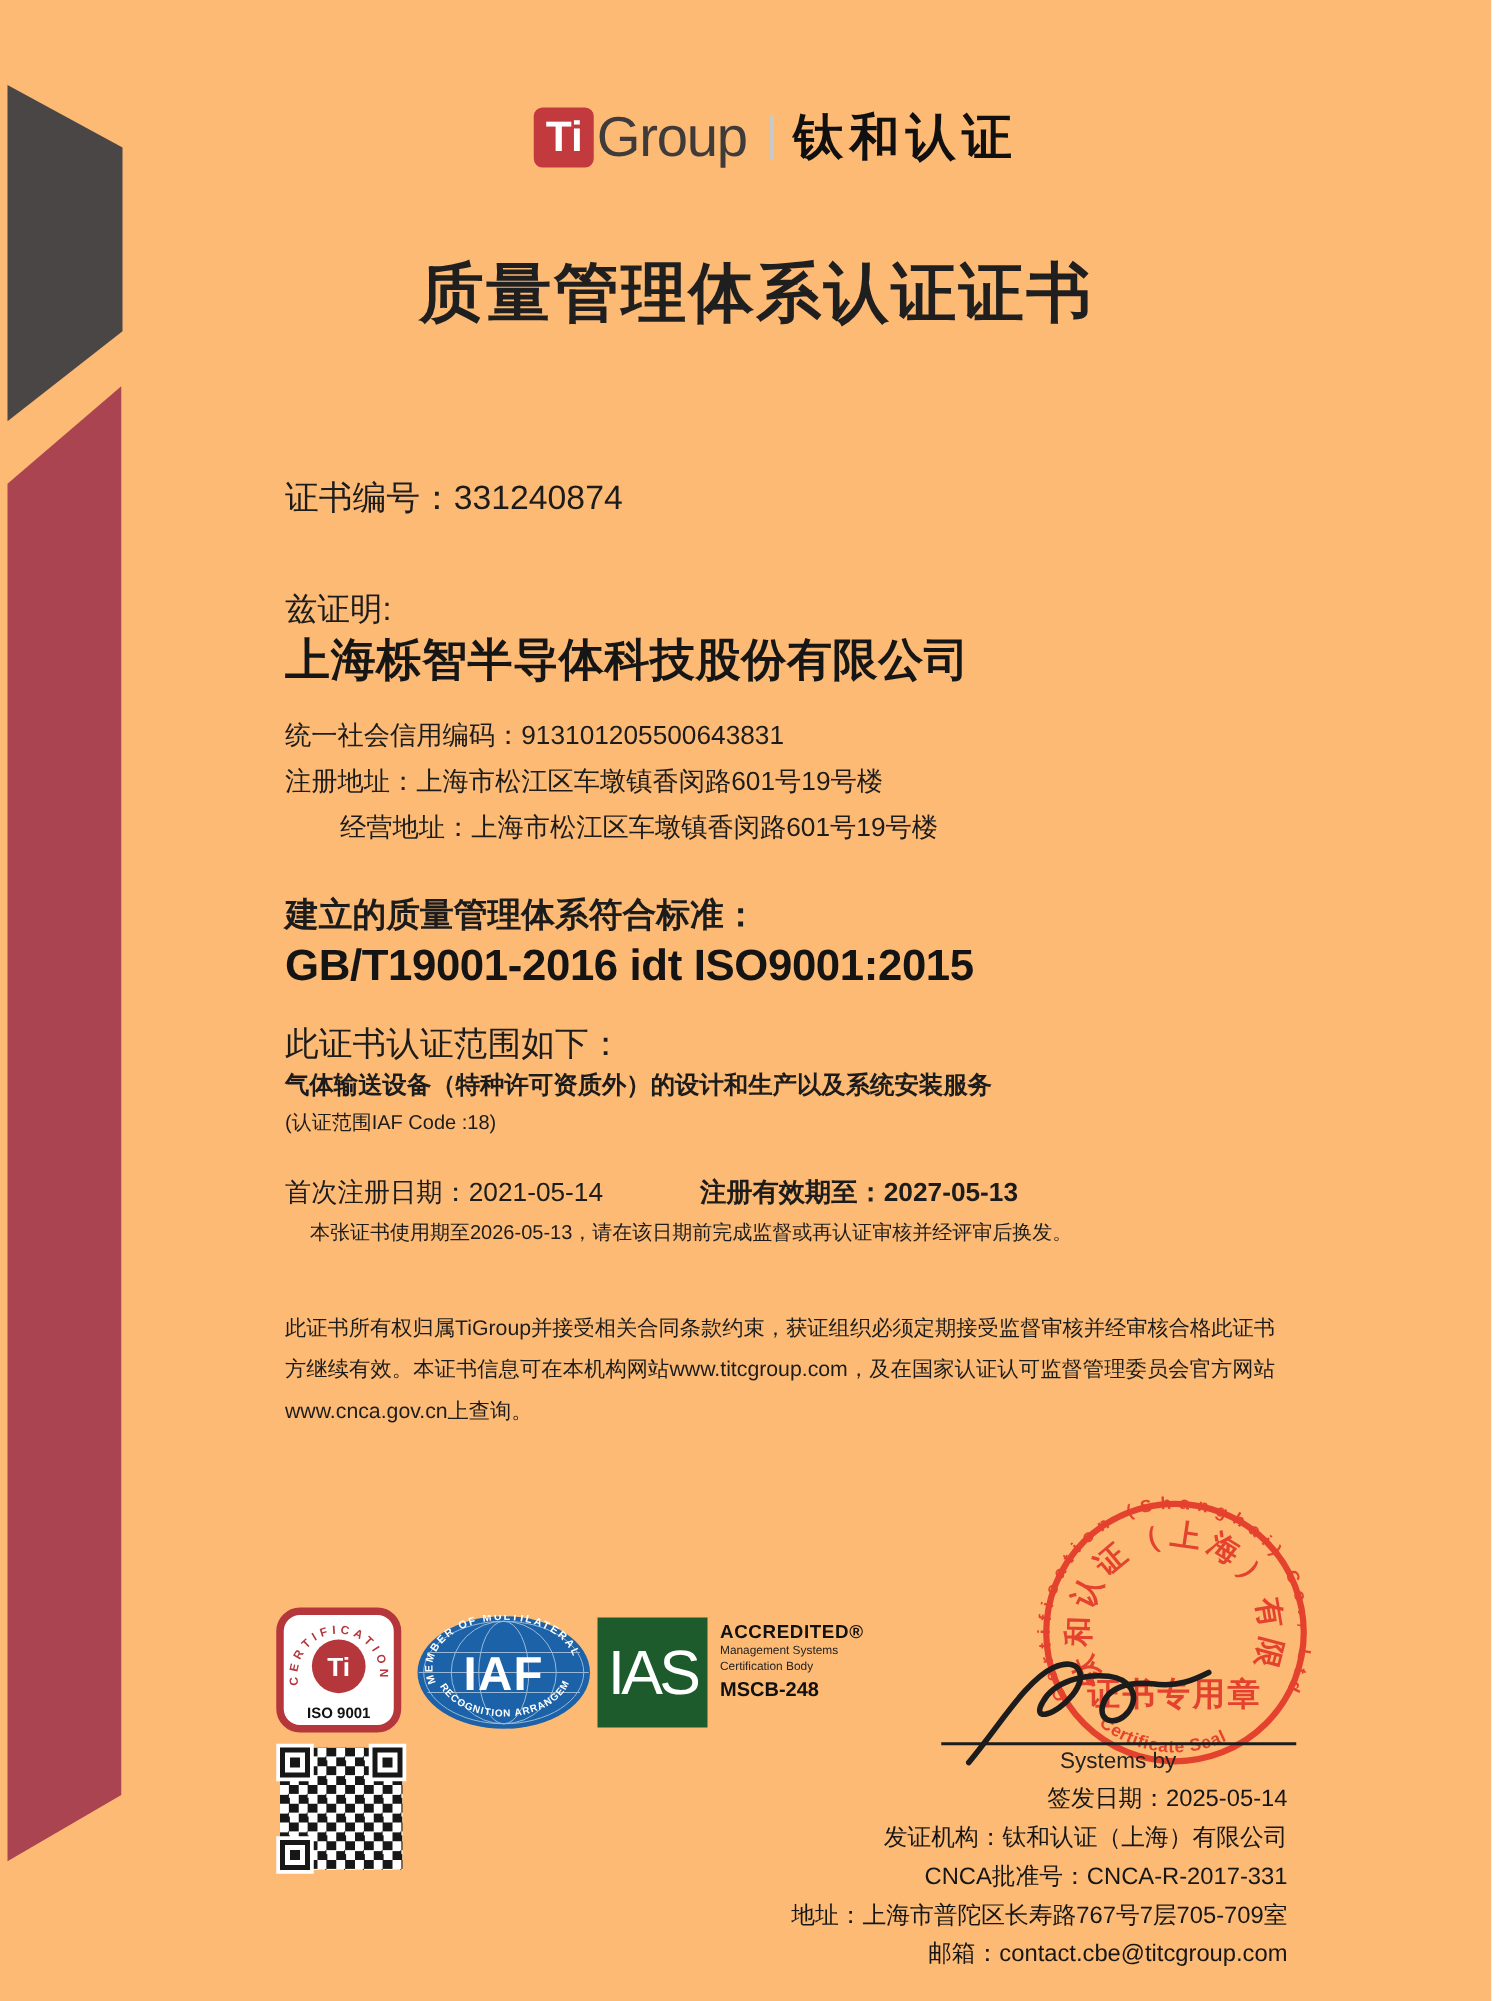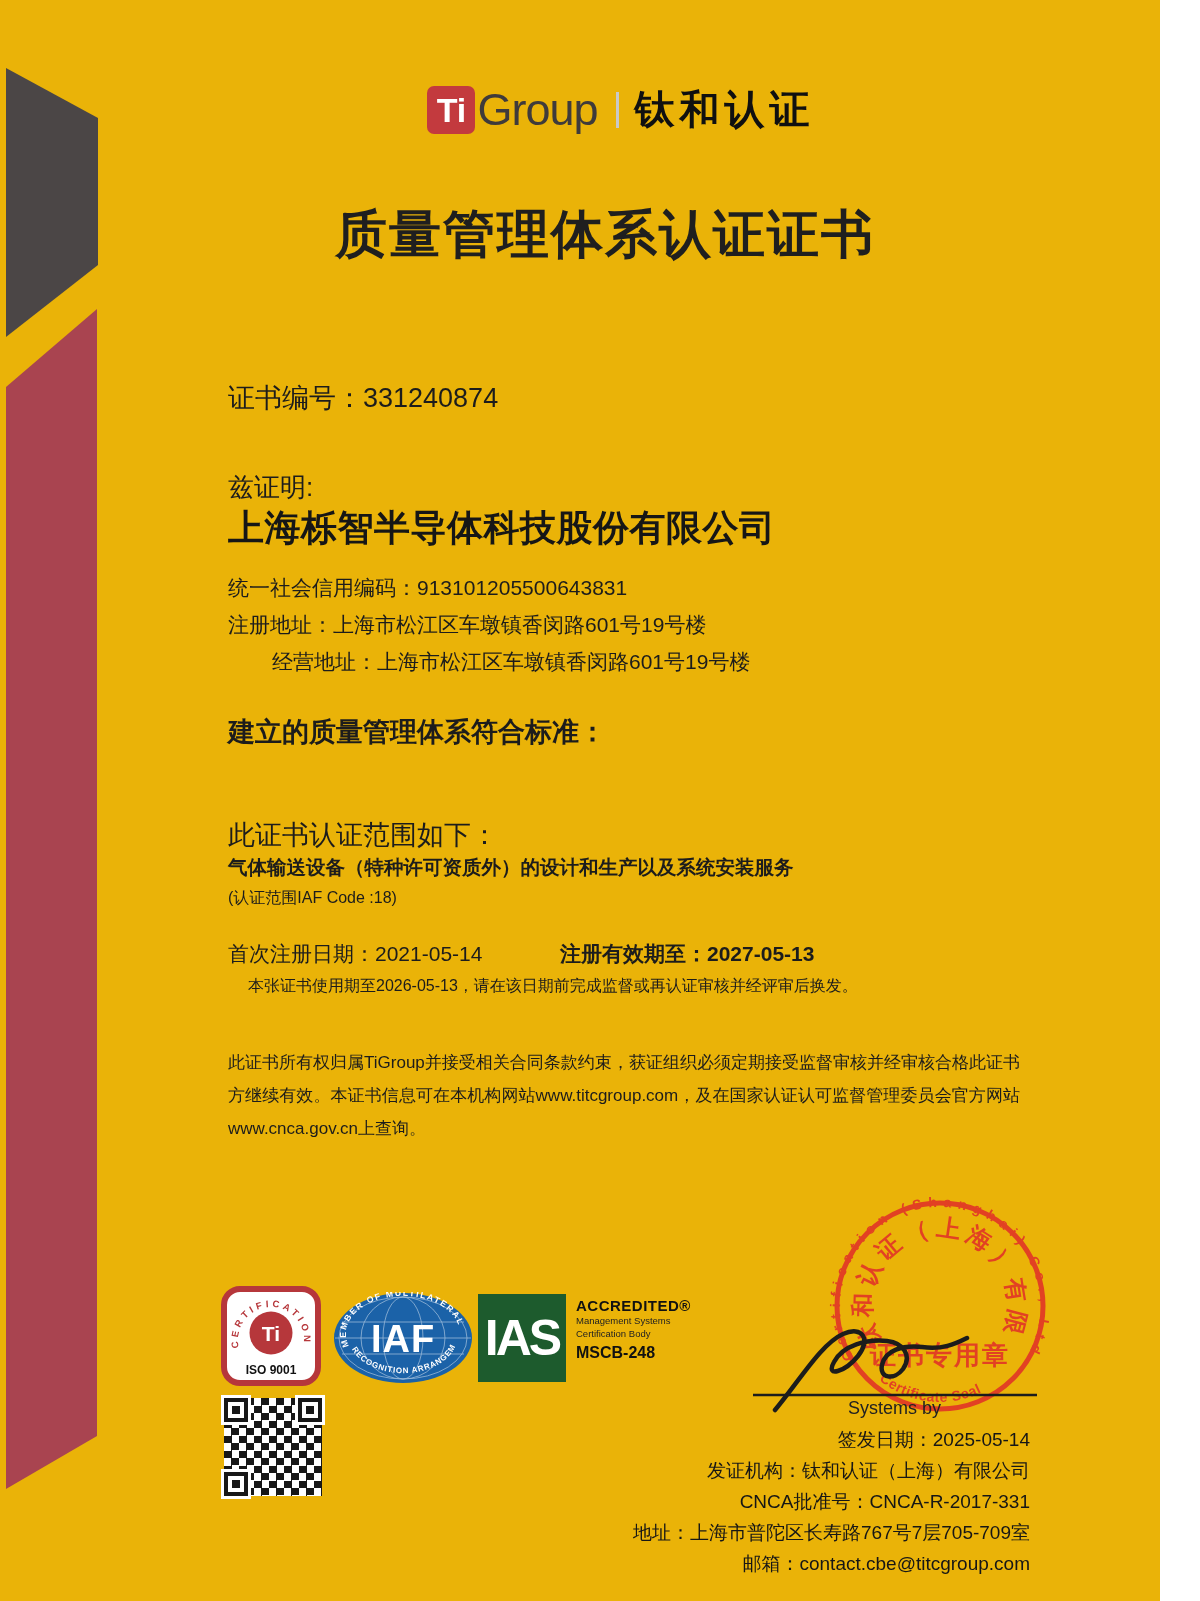--- a/index.html
+++ b/index.html
@@ -1,17 +1,17 @@
 <!DOCTYPE html>
 <html><head>
 <meta charset="utf-8">
 <style>
   html,body{margin:0;padding:0;background:#ffffff;}
-  .page{position:relative;width:1160px;height:1601px;background:#eab308;overflow:hidden;
-        font-family:"Liberation Sans","DejaVu Sans",sans-serif;color:#1c1c1c;}
+  .page{position:relative;width:1160px;height:1601px;background:#fdba74;overflow:hidden;
+        font-family:"Liberation Sans","DejaVu Sans",sans-serif;color:#1c1c1c;padding-left:33px;}
   .nw{white-space:nowrap;text-align:right;}
 
   
   #stripes{position:absolute;left:0;top:0;}
 
   
   .logo-row{position:absolute;left:0;top:82px;width:1200px;display:flex;align-items:center;
             justify-content:center;padding-left:42px;box-sizing:border-box;}
   .ti-box{width:48px;height:48px;background:#c33a3e;border-radius:7px;display:flex;
           align-items:center;justify-content:center;color:#fff;font-weight:bold;font-size:34px;line-height:1;}
@@ -36,21 +36,21 @@
   #iafcode{top:888px;font-size:16px;}
   #firstreg{top:940px;font-size:21px;}
   #validto{top:940px;left:560px;font-size:21px;font-weight:bold;}
   #expiry{top:976px;font-size:16px;margin-left:20px;}
   #legal{top:1046px;font-size:17px;line-height:33px;width:792px;white-space:normal;text-align:justify;}
 
   
   #timark{position:absolute;left:219px;top:1284px;}
   #iafbadge{position:absolute;left:332px;top:1292px;}
   .ias-box{position:absolute;left:478px;top:1294px;width:88px;height:88px;background:#1d5b2d;
-           display:flex;align-items:center;justify-content:center;color:#fff;font-weight:bold;
+           display:flex;align-items:center;justify-content:center;color:#fff;font-weight:normal;
            font-size:50px;letter-spacing:-3px;}
   .ias-text{position:absolute;left:576px;top:1298px;line-height:1;}
   .ias-acc{font-size:15px;font-weight:bold;color:#111;letter-spacing:0.5px;}
   .ias-sub{font-size:9.5px;color:#222;margin-top:3px;}
   .ias-code{font-size:16px;font-weight:bold;color:#111;margin-top:7px;}
 
   
   .qr{position:absolute;left:224px;top:1398px;width:98px;height:98px;
       background:repeating-conic-gradient(#171717 0% 25%,#ffffff 0% 50%) 0 0/15px 15px;}
   .finder{position:absolute;width:16px;height:16px;border:4px solid #171717;background:#fff;box-shadow:0 0 0 3px #fff;}
@@ -97,20 +97,21 @@
     <span>统一社会信用编码：</span><span>913101205500643831</span>
   </div>
   <div class="line" id="regaddr">
     <span>注册地址：</span><span>上海市松江区车墩镇香闵路601号19号楼</span>
   </div>
   <div class="line" id="opaddr">
     <span>经营地址：</span><span>上海市松江区车墩镇香闵路601号19号楼</span>
   </div>
 
   <div class="line" id="stdlabel">建立的质量管理体系符合标准：</div>
+  <div class="line" id="stdvalue">GB/T19001-2016 idt ISO9001:2015</div>
   <div class="line" id="scopetext">气体输送设备（特种许可资质外）的设计和生产以及系统安装服务</div>
   <div class="line" id="scopelabel">此证书认证范围如下：</div>
   <div class="line" id="iafcode">(认证范围IAF Code :18)</div>
 
   <div class="line" id="firstreg">
     <span>首次注册日期：</span><span>2021-05-14</span>
   </div>
   <div class="line" id="validto">
     <span>注册有效期至：</span><span>2027-05-13</span>
   </div>

